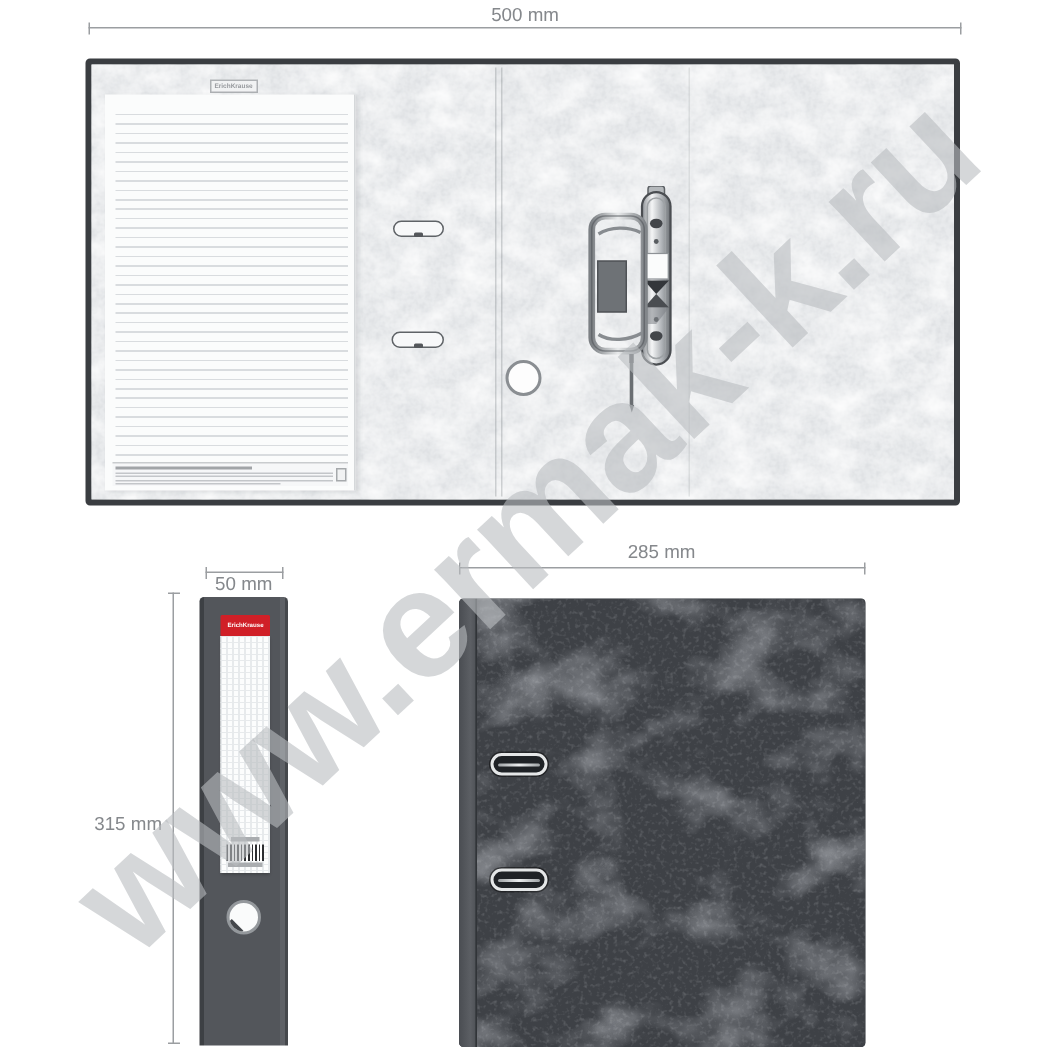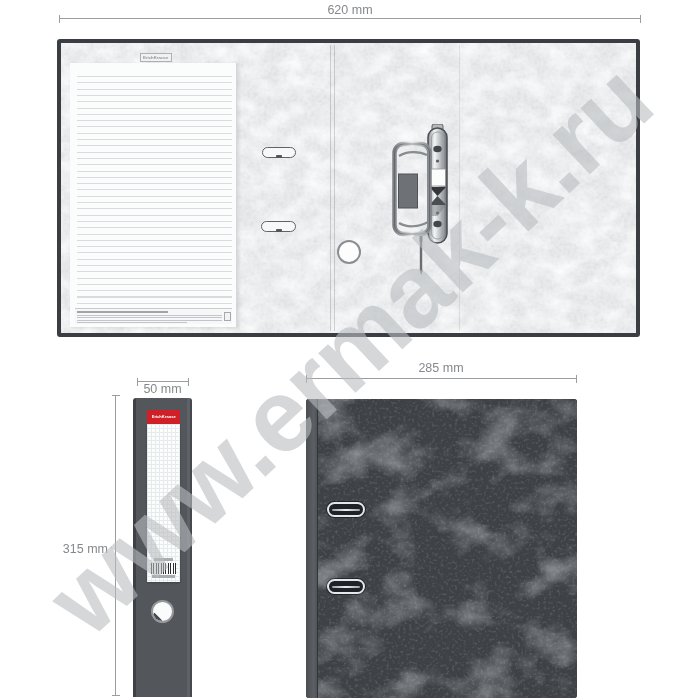--- a/index.html
+++ b/index.html
@@ -82,21 +82,21 @@
   .watermark{position:absolute;left:50%;top:50%;z-index:50;pointer-events:none;
          transform:translate(-50%,-50%) rotate(-43deg);
          font-size:103px;font-weight:bold;letter-spacing:-1px;white-space:nowrap;
          color:var(--watermark-gray,rgba(185,188,192,.6));}
 </style>
 </head>
 <body>
 
 <div class="stage">
 
-  <div class="dim-label" style="left:310px;top:3px;width:80px;">620 mm</div>
+  <div class="dim-label" style="left:310px;top:3px;width:80px;">500 mm</div>
   <div class="dim-line-h" style="left:59px;top:18px;width:582px;"></div>
 
   <div class="open-binder">
     <svg class="tex" width="575" height="290" aria-hidden="true">
       <defs>
         <filter id="fib1" x="0" y="0" width="100%" height="100%">
           <feTurbulence type="fractalNoise" baseFrequency="0.045 0.06" numOctaves="4" seed="7"></feTurbulence>
           <feColorMatrix type="matrix" values="0 0 0 0 1  0 0 0 0 1  0 0 0 0 1  1.6 0 0 0 -0.55"></feColorMatrix>
         </filter>
         <filter id="fib2" x="0" y="0" width="100%" height="100%">

